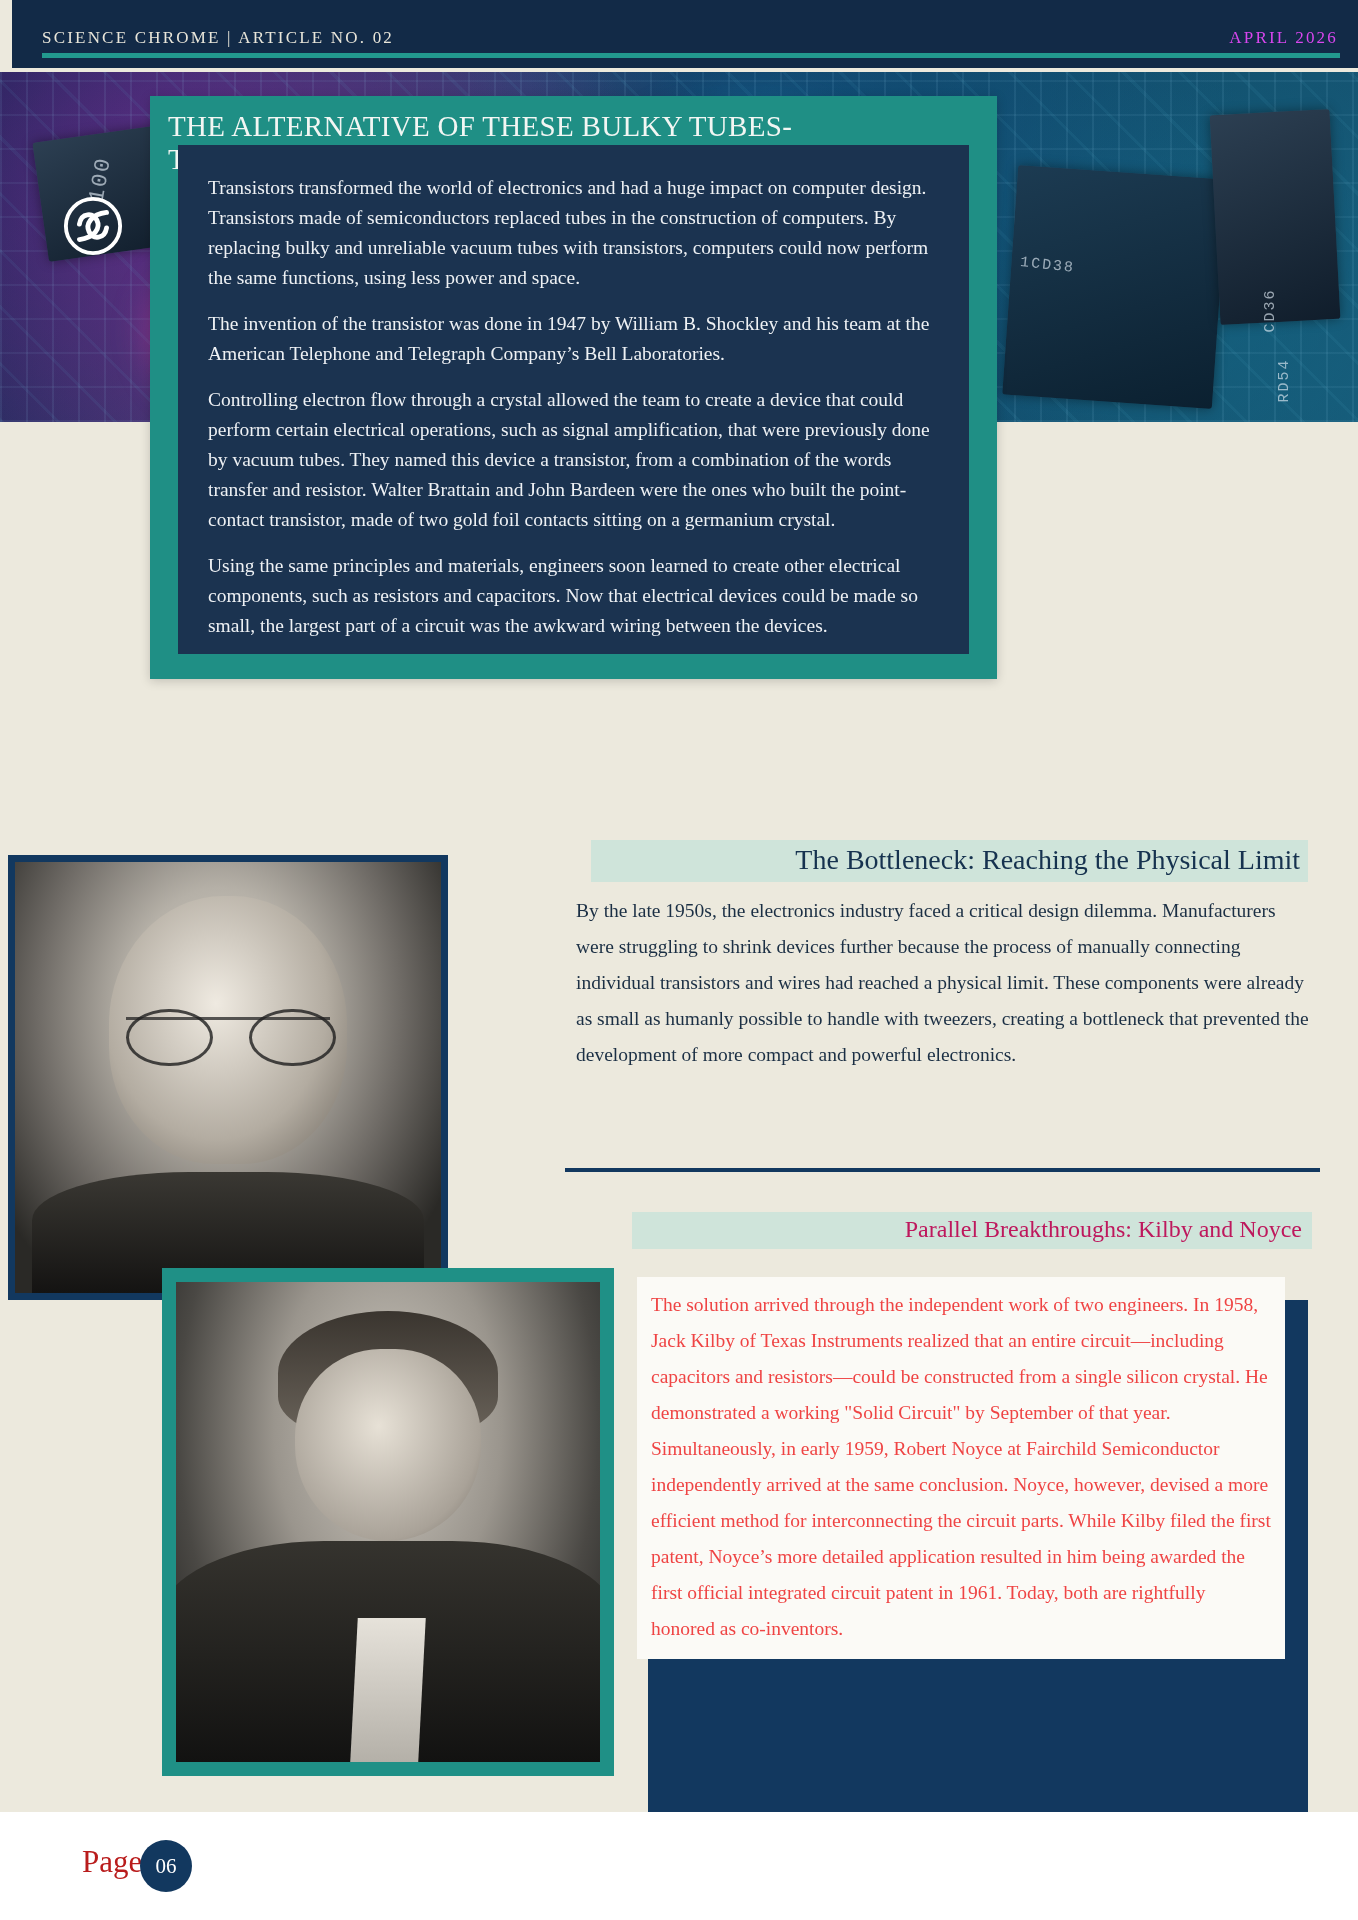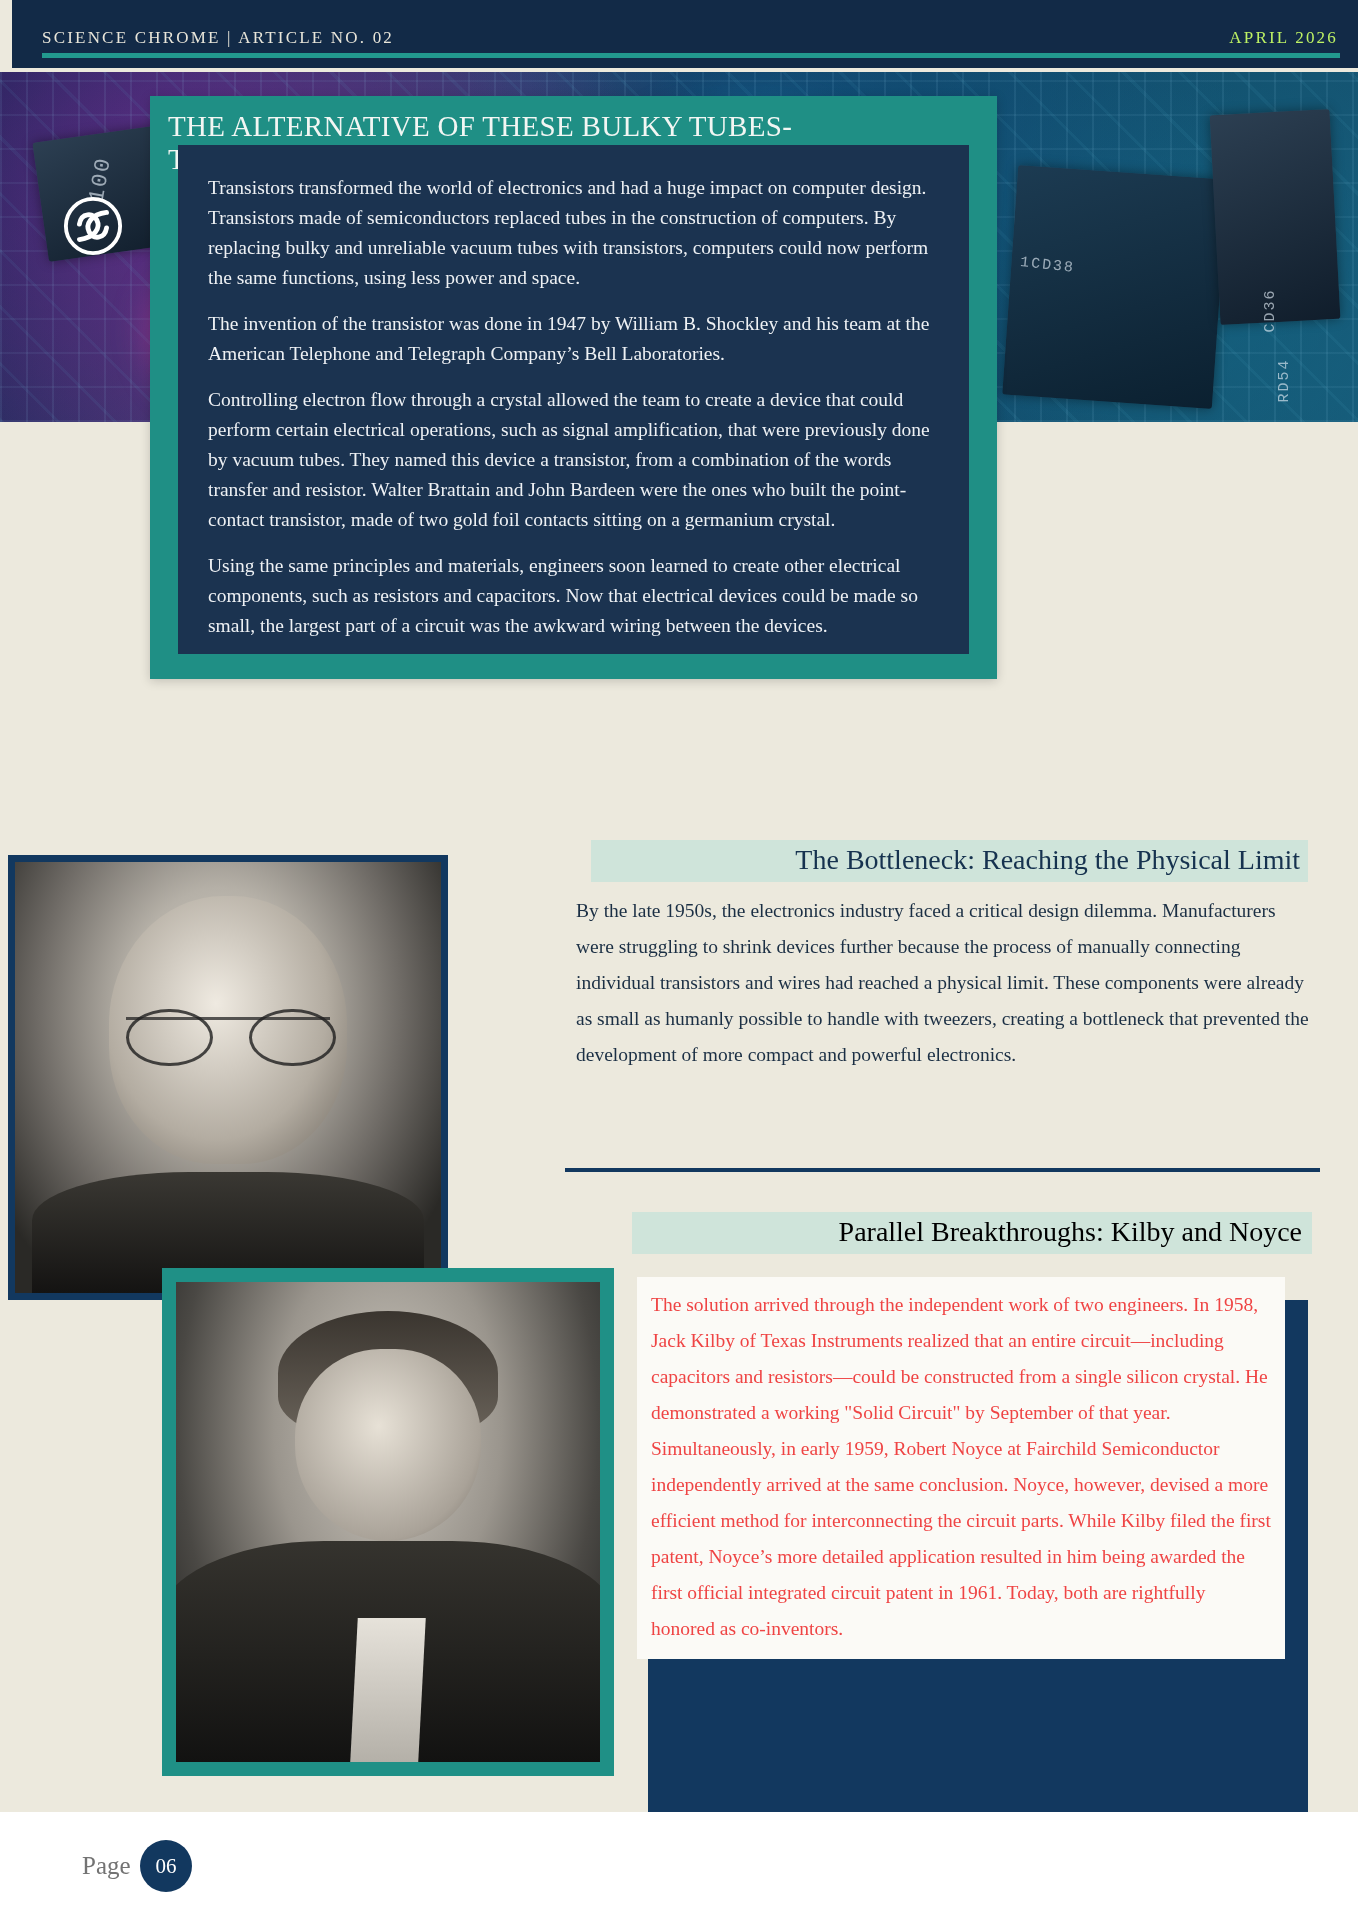--- a/index.html
+++ b/index.html
@@ -38,21 +38,21 @@
     top: 28px;
     color: #e9e6da;
     font-size: 17px;
     letter-spacing: 2.2px;
     font-family: "Liberation Serif", serif;
   }
   .header-right {
     position: absolute;
     right: 32px;
     top: 28px;
-    color: #bef264;
+    color: #d946ef;
     font-size: 17px;
     letter-spacing: 2.2px;
     font-family: "Liberation Serif", serif;
   }
 
   
   .top-photo {
     position: absolute;
     top: 72px; left: 0;
     width: 1358px;
@@ -299,23 +299,23 @@
   }
 
   
   .sec2-title {
     position: absolute;
     left: 632px;
     top: 1212px;
     width: 680px;
     text-align: right;
     background: #cfe4da;
-    color: #000000;
-    font-family: "Liberation Serif", serif;
-    font-size: 28px;
+    color: #be185d;
+    font-family: "Liberation Serif", serif;
+    font-size: 24px;
     padding: 4px 10px 6px 2px;
     box-sizing: border-box;
     z-index: 5;
   }
   .sec2-bg {
     position: absolute;
     left: 648px;
     top: 1300px;
     width: 660px;
     height: 520px;
@@ -344,23 +344,23 @@
     bottom: 0;
     width: 1358px;
     height: 108px;
     background: #ffffff;
     z-index: 8;
   }
   .footer-word {
     position: absolute;
     left: 82px;
     bottom: 40px;
-    color: #737373;
-    font-family: "Liberation Serif", serif;
-    font-size: 25px;
+    color: #b91c1c;
+    font-family: "Liberation Serif", serif;
+    font-size: 31px;
     z-index: 9;
   }
   .footer-badge {
     position: absolute;
     left: 140px;
     bottom: 28px;
     width: 52px;
     height: 52px;
     border-radius: 50%;
     background: #12385f;

